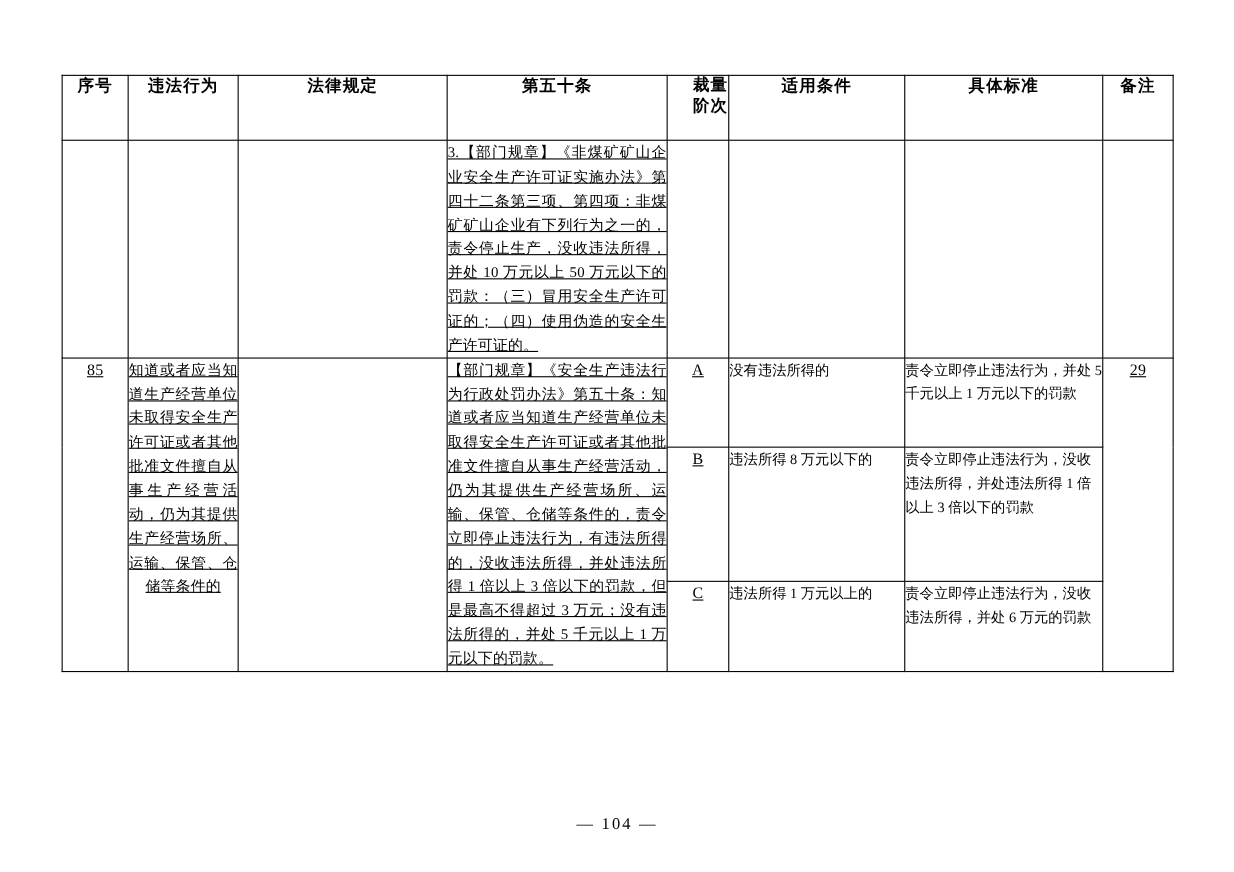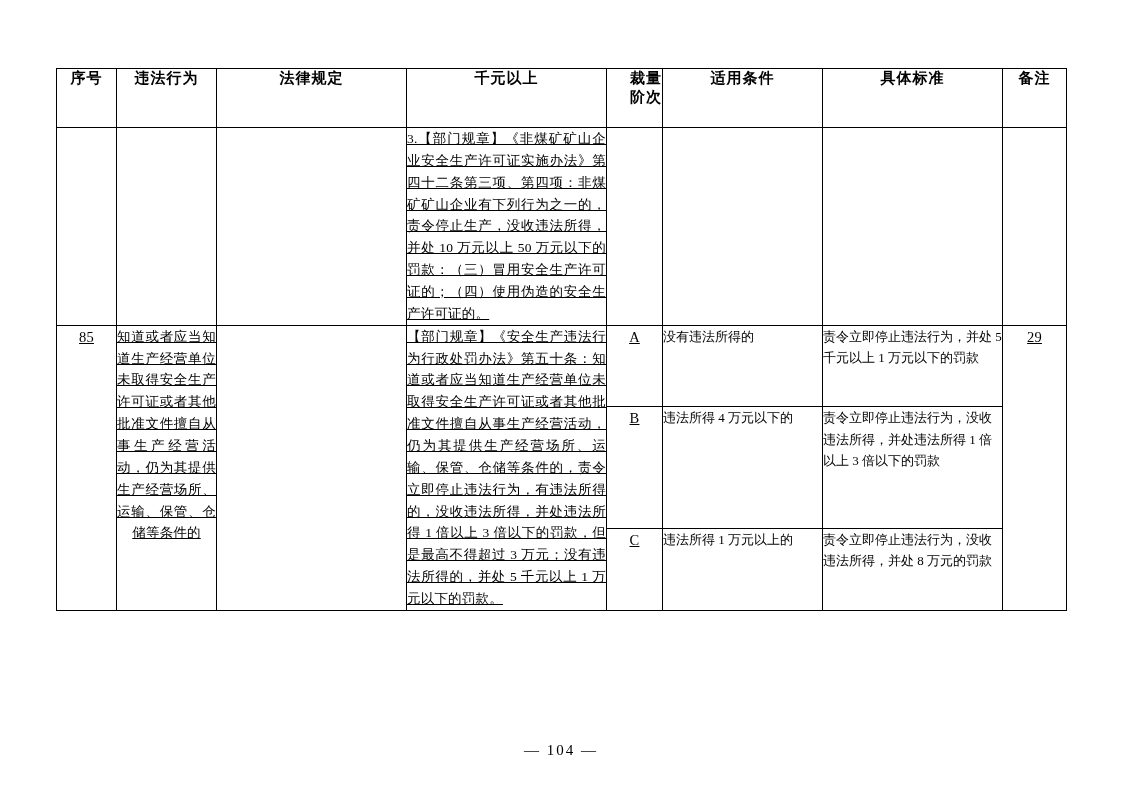--- a/index.html
+++ b/index.html
@@ -108,21 +108,21 @@
       <col class="col-level">
       <col class="col-cond">
       <col class="col-std">
       <col class="col-note">
     </colgroup>
     <tbody>
       <tr class="hdr">
         <td>序号</td>
         <td>违法行为</td>
         <td>法律规定</td>
-        <td>千元以上</td>
+        <td>第五十条</td>
         <td class="two-line">
           <div>裁量</div>
           <div>阶次</div>
         </td>
         <td>适用条件</td>
         <td>具体标准</td>
         <td>备注</td>
       </tr>
 
       <tr>
@@ -142,26 +142,26 @@
         <td class="cell" rowspan="3"></td>
         <td class="cell cell-justify" rowspan="3">【部门规章】《安全生产违法行为行政处罚办法》第五十条：知道或者应当知道生产经营单位未取得安全生产许可证或者其他批准文件擅自从事生产经营活动，仍为其提供生产经营场所、运输、保管、仓储等条件的，责令立即停止违法行为，有违法所得的，没收违法所得，并处违法所得 1 倍以上 3 倍以下的罚款，但是最高不得超过 3 万元；没有违法所得的，并处 5 千元以上 1 万元以下的罚款。</td>
         <td class="cell cell-mid">A</td>
         <td class="cell-mid-left">没有违法所得的</td>
         <td class="cell-mid-left cell-justify">责令立即停止违法行为，并处 5 千元以上 1 万元以下的罚款</td>
         <td class="cell cell-mid" rowspan="3">29</td>
       </tr>
 
       <tr>
         <td class="cell cell-mid">B</td>
-        <td class="cell-mid-left">违法所得 4 万元以下的</td>
+        <td class="cell-mid-left">违法所得 8 万元以下的</td>
         <td class="cell-mid-left cell-justify">责令立即停止违法行为，没收违法所得，并处违法所得 1 倍以上 3 倍以下的罚款</td>
       </tr>
 
       <tr>
         <td class="cell cell-mid">C</td>
         <td class="cell-mid-left">违法所得 1 万元以上的</td>
-        <td class="cell-mid-left cell-justify">责令立即停止违法行为，没收违法所得，并处 8 万元的罚款</td>
+        <td class="cell-mid-left cell-justify">责令立即停止违法行为，没收违法所得，并处 6 万元的罚款</td>
       </tr>
     </tbody>
   </table>
 
   <div class="footer-page">— 104 —</div>
 </div>
 
 </body></html>

